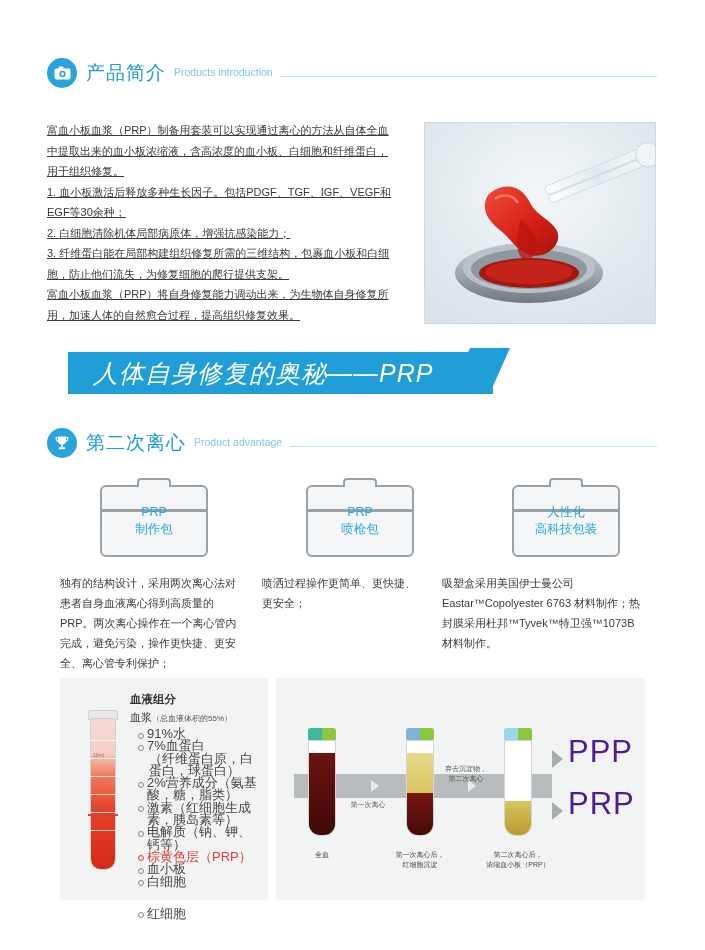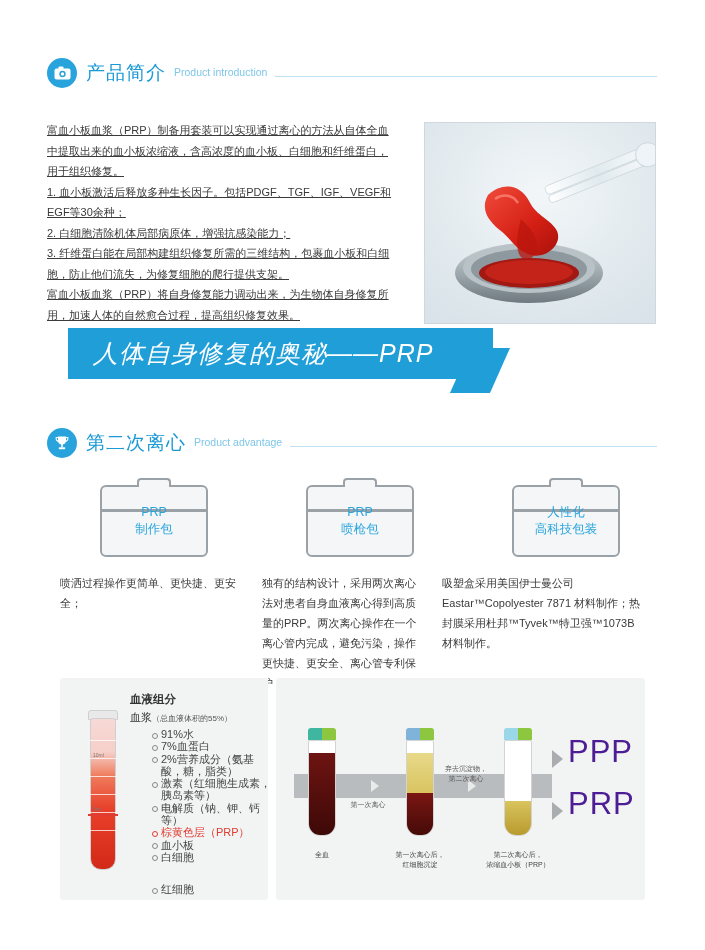--- a/index.html
+++ b/index.html
@@ -73,23 +73,23 @@
     height: 202px;
     border: 1px solid #cfd8de;
     background: #eef2f4;
     overflow: hidden;
   }
 
   
   .banner {
     position: absolute;
     left: 68px;
-    top: 328px;
+    top: 352px;
     width: 425px;
-    height: 51px;
+    height: 42px;
     background: #1f9ed8;
     display: flex;
     align-items: center;
     padding-left: 25px;
   }
   .banner-skew {
     position: absolute;
     left: 470px;
     top: 348px;
     width: 40px;
@@ -203,24 +203,24 @@
   .plasma-title {
     position: absolute;
     left: 70px; top: 32px;
     font-size: 11px;
     color: #333;
   }
   .plasma-title .small { font-size: 8px; color: #555; }
 
   .bullets {
     position: absolute;
-    left: 92px;
+    left: 78px;
     top: 50px;
     width: 120px;
-    font-size: 11px;
+    font-size: 13px;
     line-height: 12.3px;
     color: #444;
   }
   .bullets .b { position: relative; padding-left: 9px; }
   .bullets .b::before {
     content: "";
     position: absolute;
     left: 0; top: 4.5px;
     width: 4px; height: 4px;
     border-radius: 50%;
@@ -319,21 +319,21 @@
 <div class="section-head" style="top:58px;">
   <span class="sec-icon">
     <svg width="17" height="14" viewBox="0 0 17 14" aria-hidden="true">
       <rect x="0.5" y="2.5" width="16" height="11" rx="2" fill="#ffffff"></rect>
       <rect x="4.5" y="0.5" width="5" height="3" rx="1" fill="#ffffff"></rect>
       <circle cx="8.5" cy="8" r="3.2" fill="#29a3dc"></circle>
       <circle cx="8.5" cy="8" r="1.7" fill="#ffffff"></circle>
     </svg>
   </span>
   <span class="sec-title">产品简介</span>
-  <span class="sec-sub">Product introduction</span>
+  <span class="sec-sub">Products introduction</span>
   <span class="sec-rule"></span>
 </div>
 
 <div class="intro-text">
   <p>富血小板血浆（PRP）制备用套装可以实现通过离心的方法从自体全血中提取出来的血小板浓缩液，含高浓度的血小板、白细胞和纤维蛋白，用于组织修复。</p>
   <p>1. 血小板激活后释放多种生长因子。包括PDGF、TGF、IGF、VEGF和EGF等30余种；</p>
   <p>2. 白细胞清除机体局部病原体，增强抗感染能力；</p>
   <p>3. 纤维蛋白能在局部构建组织修复所需的三维结构，包裹血小板和白细胞，防止他们流失，为修复细胞的爬行提供支架。</p>
   <p>富血小板血浆（PRP）将自身修复能力调动出来，为生物体自身修复所用，加速人体的自然愈合过程，提高组织修复效果。</p>
 </div>
@@ -424,41 +424,42 @@
     <span class="bar"></span>
     <span class="lbl">
       <span>人性化</span><br>
       <span>高科技包装</span>
     </span>
   </div>
 </div>
 
 <div class="adv-texts">
   <div class="adv-col">
+    <p>独有的结构设计，采用两次离心法对患者自身血液离心得到高质量的PRP。两次离心操作在一个离心管内完成，避免污染，操作更快捷、更安全、离心管专利保护；</p>
+  </div>
+  <div class="adv-col">
     <p>喷洒过程操作更简单、更快捷、更安全；</p>
   </div>
   <div class="adv-col">
-    <p>独有的结构设计，采用两次离心法对患者自身血液离心得到高质量的PRP。两次离心操作在一个离心管内完成，避免污染，操作更快捷、更安全、离心管专利保护；</p>
-  </div>
-  <div class="adv-col">
-    <p>吸塑盒采用美国伊士曼公司Eastar™Copolyester 7871 材料制作；热封膜采用杜邦™Tyvek™特卫强™1073B 材料制作。</p>
+    <p>吸塑盒采用美国伊士曼公司Eastar™Copolyester 6763 材料制作；热封膜采用杜邦™Tyvek™特卫强™1073B 材料制作。</p>
   </div>
 </div>
 
 <div class="figure">
 
   <div class="fig-left">
     <div class="blood-title">血液组分</div>
     <div class="plasma-title">
       <span>血浆</span><span class="small">（总血液体积的55%）</span>
     </div>
 
     <div class="bullets">
       <div class="b">91%水</div>
       <div class="b">7%血蛋白</div>
+      <div class="indent">（纤维蛋白原，白蛋白，球蛋白）</div>
       <div class="b">2%营养成分（氨基酸，糖，脂类）</div>
       <div class="b">激素（红细胞生成素，胰岛素等）</div>
       <div class="b">电解质（钠、钾、钙等）</div>
       <div class="b red">棕黄色层（PRP）</div>
       <div class="b">血小板</div>
       <div class="b">白细胞</div>
       <div class="b gap-b">红细胞</div>
     </div>
 
     <div class="tube-wrap">

